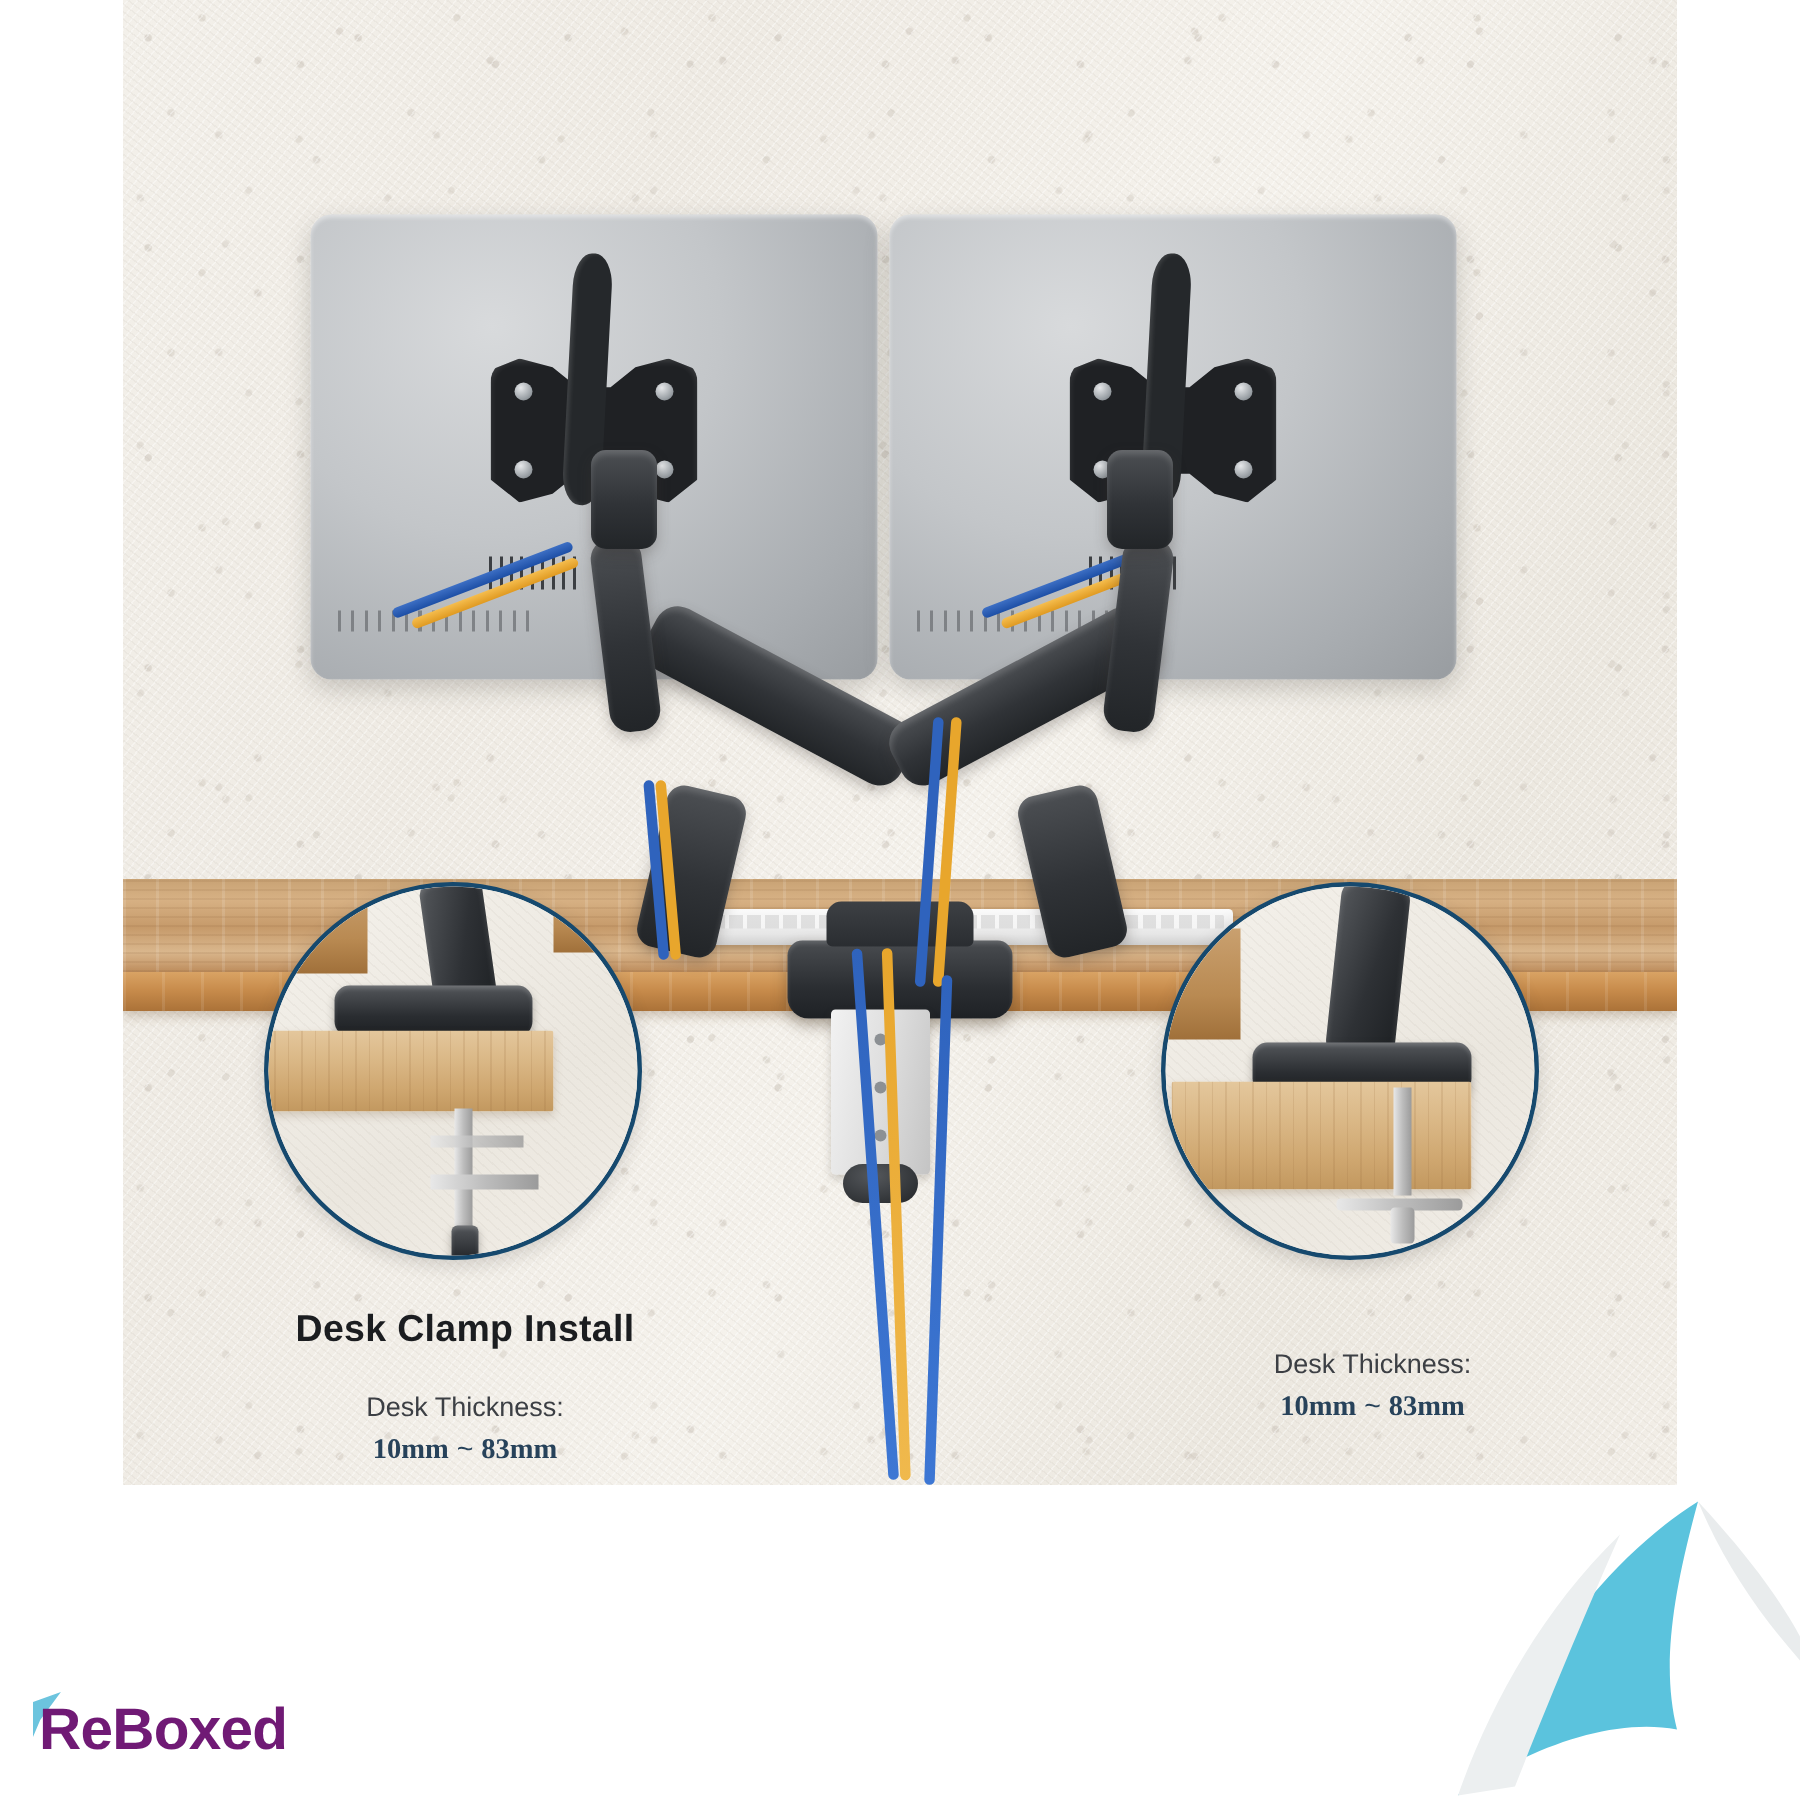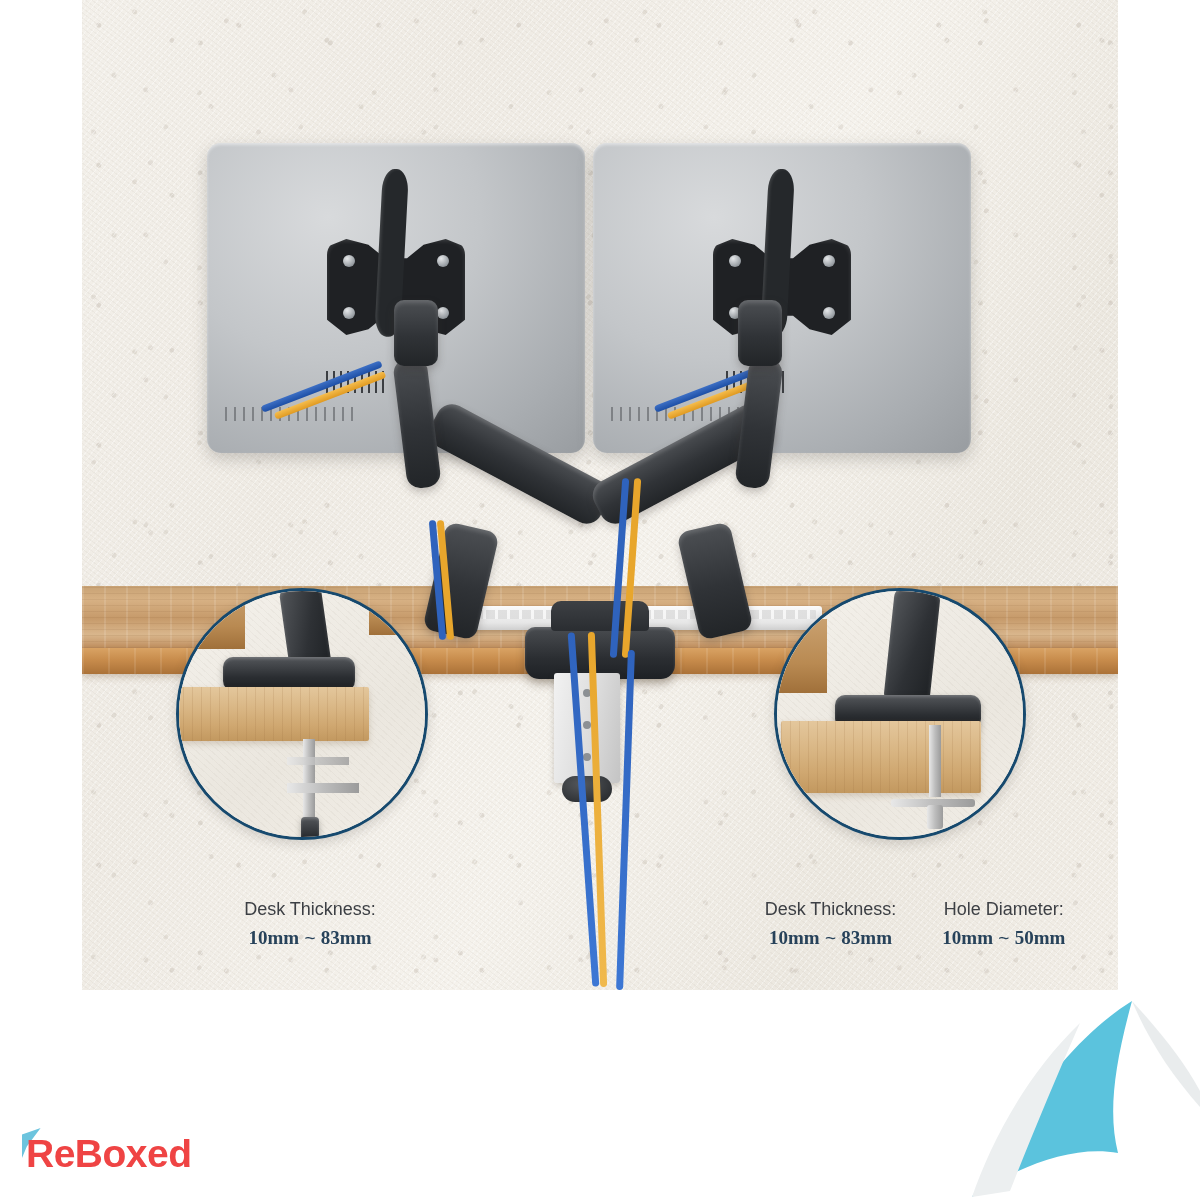--- a/index.html
+++ b/index.html
@@ -207,21 +207,21 @@
             border-radius:3px; }
   .headline{ font-size:37px; font-weight:bold; color:#16181b; letter-spacing:.3px; }
 
   
   #brand{ position:absolute; left:26px; top:1132px; display:flex; align-items:flex-end; }
   .brand-mark{
     position:absolute; left:-4px; top:-4px; width:30px; height:30px;
     background:#6cc4de;
     clip-path:polygon(0% 100%, 0% 22%, 62% 0%, 16% 62%);
   }
-  .brand-text{ position:relative; font-size:39px; font-weight:bold; color:#ef4444;
+  .brand-text{ position:relative; font-size:39px; font-weight:bold; color:#701a75;
                letter-spacing:-.5px; }
 
   
   #swoosh{ position:absolute; right:0; bottom:0; width:238px; height:205px; }
 </style>
 </head>
 <body>
 
 <div id="header">
   <div class="diamond"></div>
@@ -309,20 +309,21 @@
     <div class="c-arm" style="left:112px;top:-4px;width:46px;height:120px;border-radius:12px;transform:rotate(6deg);"></div>
     <div class="c-foot" style="left:58px;top:104px;width:146px;height:34px;"></div>
     <div class="c-plank" style="left:4px;top:130px;width:200px;height:72px;"></div>
     <div class="c-metal" style="left:152px;top:134px;width:12px;height:72px;"></div>
     <div class="c-metal" style="left:114px;top:208px;width:84px;height:8px;border-radius:3px;"></div>
     <div class="c-metal" style="left:150px;top:214px;width:16px;height:24px;border-radius:3px;"></div>
   </div>
 </div>
 
 <div class="label-group" style="left:100px; top:872px; width:420px;">
+  <div class="label-title">Desk Clamp Install</div>
   <div class="spec-row">
     <div class="spec-col">
       <div class="spec-label">Desk Thickness:</div>
       <div class="spec-value">
         <b>10mm</b>
         <span>~</span>
         <b>83mm</b>
       </div>
     </div>
   </div>
@@ -331,28 +332,20 @@
 <div class="label-group" style="left:700px; top:872px; width:430px;">
   <div class="spec-row">
     <div class="spec-col">
       <div class="spec-label">Desk Thickness:</div>
       <div class="spec-value">
         <b>10mm</b>
         <span>~</span>
         <b>83mm</b>
       </div>
     </div>
-    <div class="spec-col">
-      <div class="spec-label">Hole Diameter:</div>
-      <div class="spec-value">
-        <b>10mm</b>
-        <span>~</span>
-        <b>50mm</b>
-      </div>
-    </div>
   </div>
 </div>
 
 <div id="brand">
   <span class="brand-mark"></span>
   <span class="brand-text">ReBoxed</span>
 </div>
 
 <svg id="swoosh" viewBox="0 0 238 205">
   <path d="M8 205 C 60 120, 110 48, 172 4 C 150 70, 140 120, 150 160 C 110 152, 55 172, 8 205 Z" fill="#ffffff" opacity="0.0"></path>

